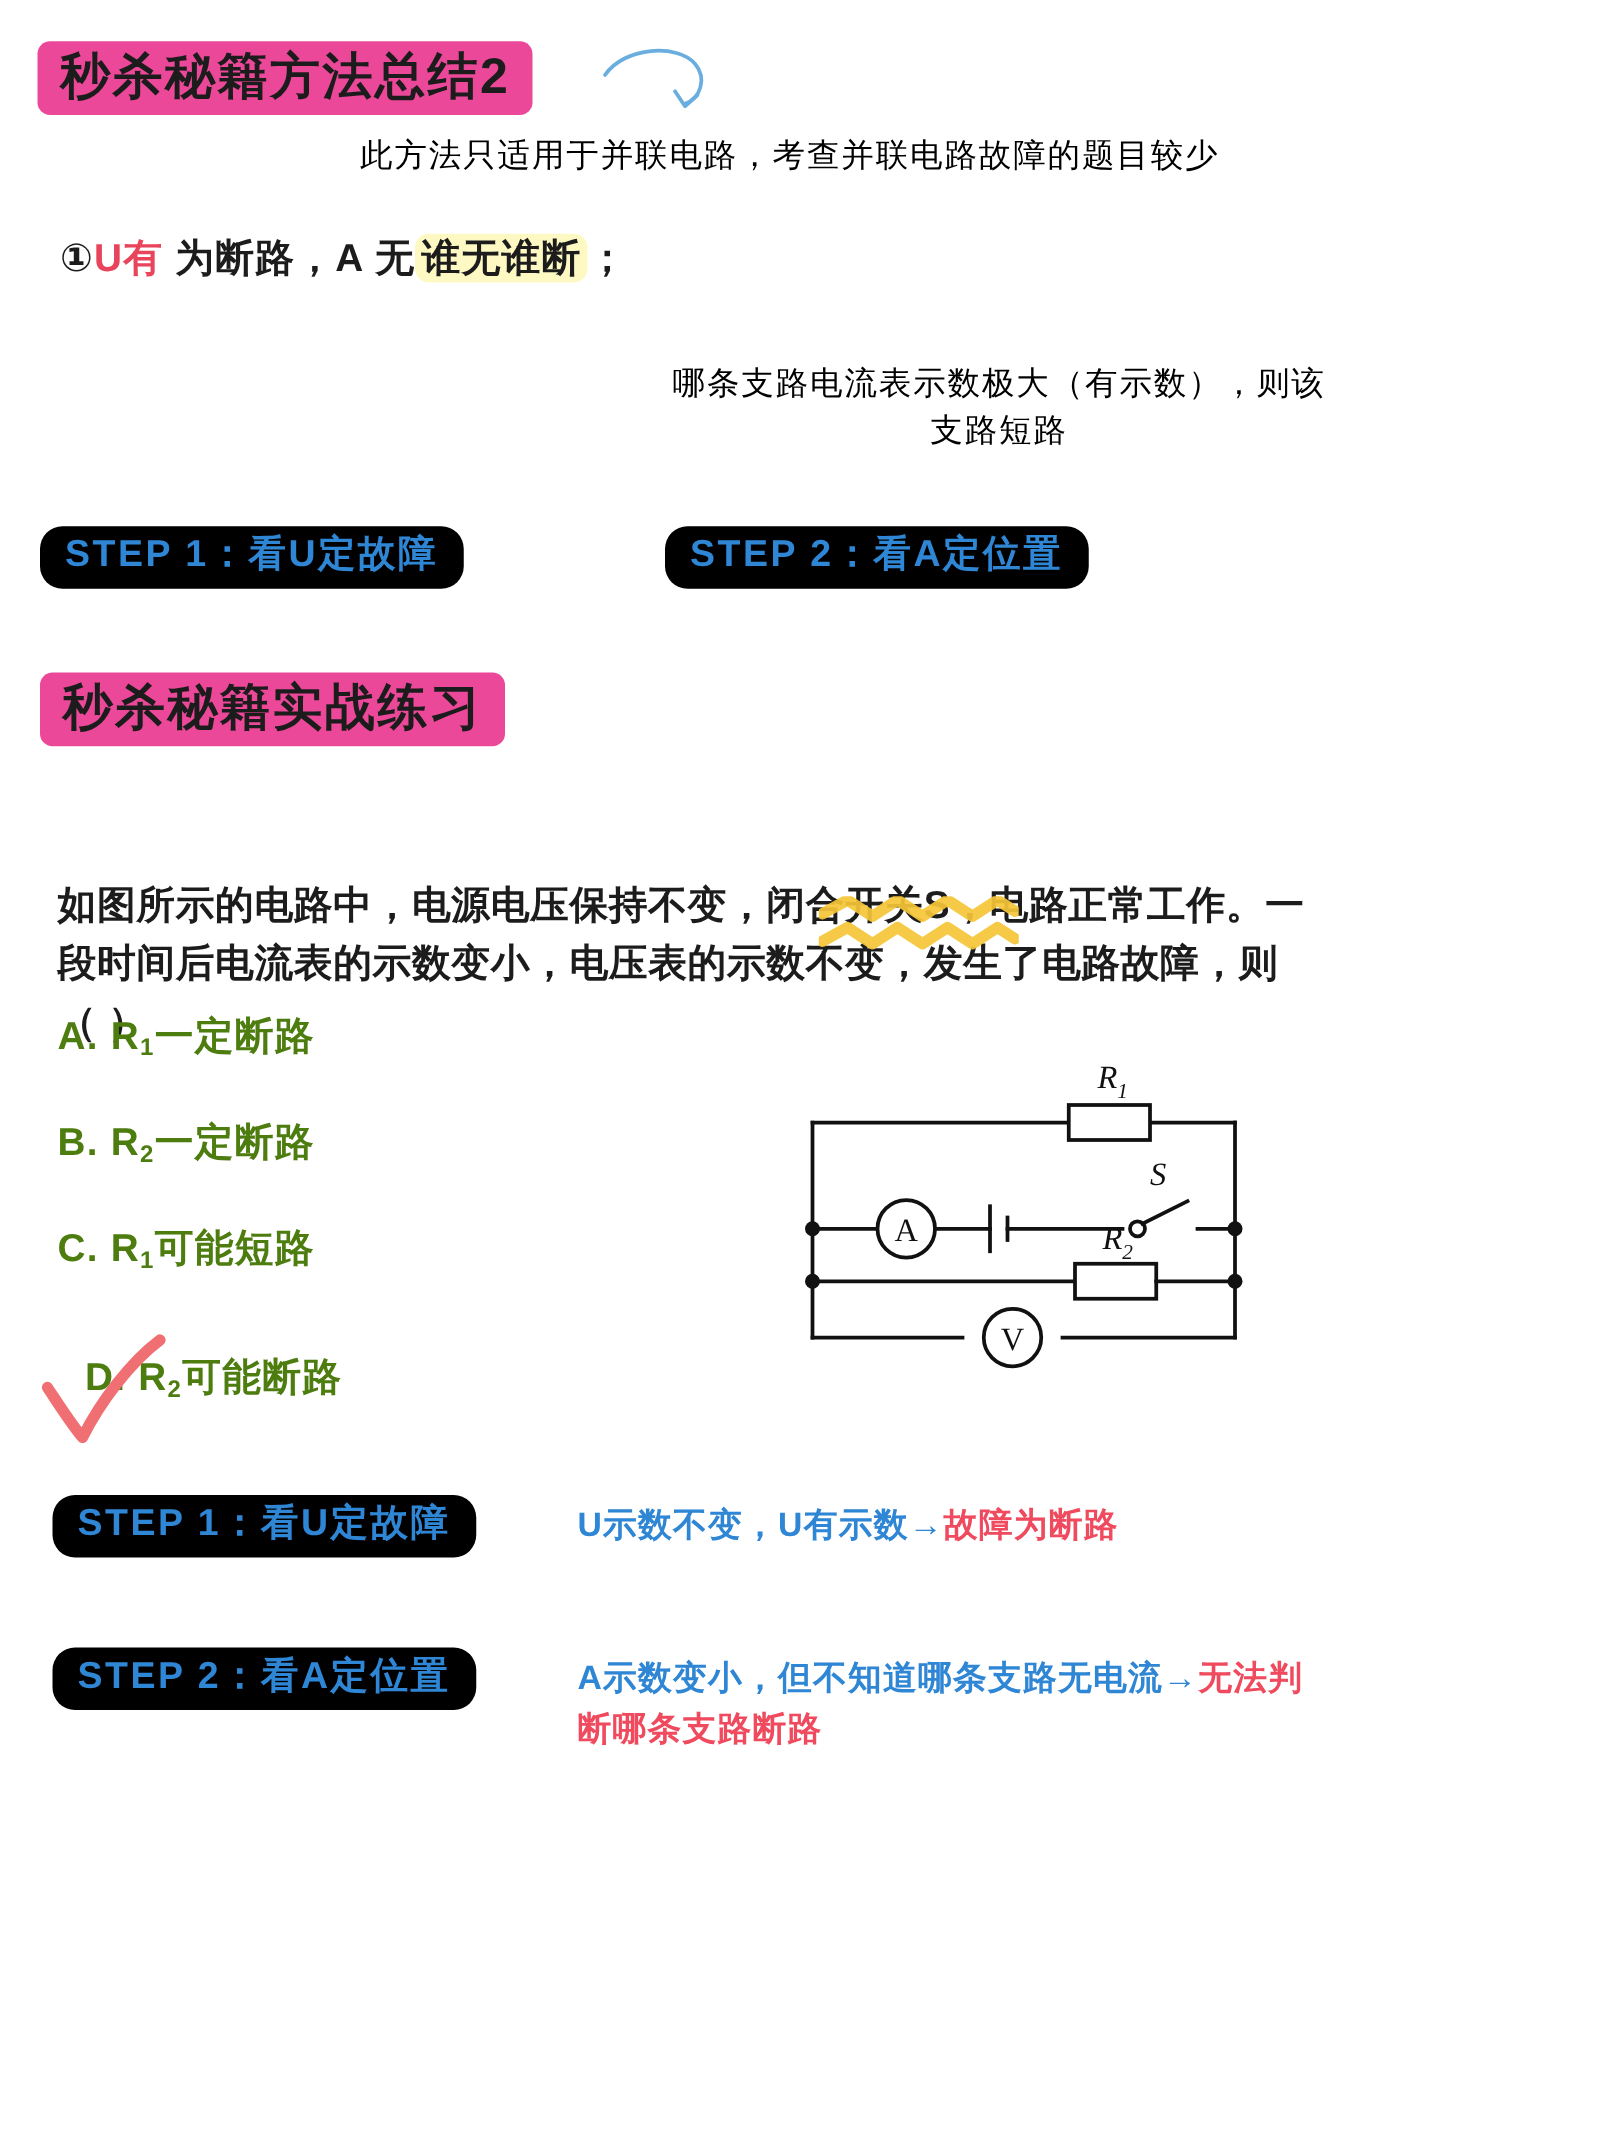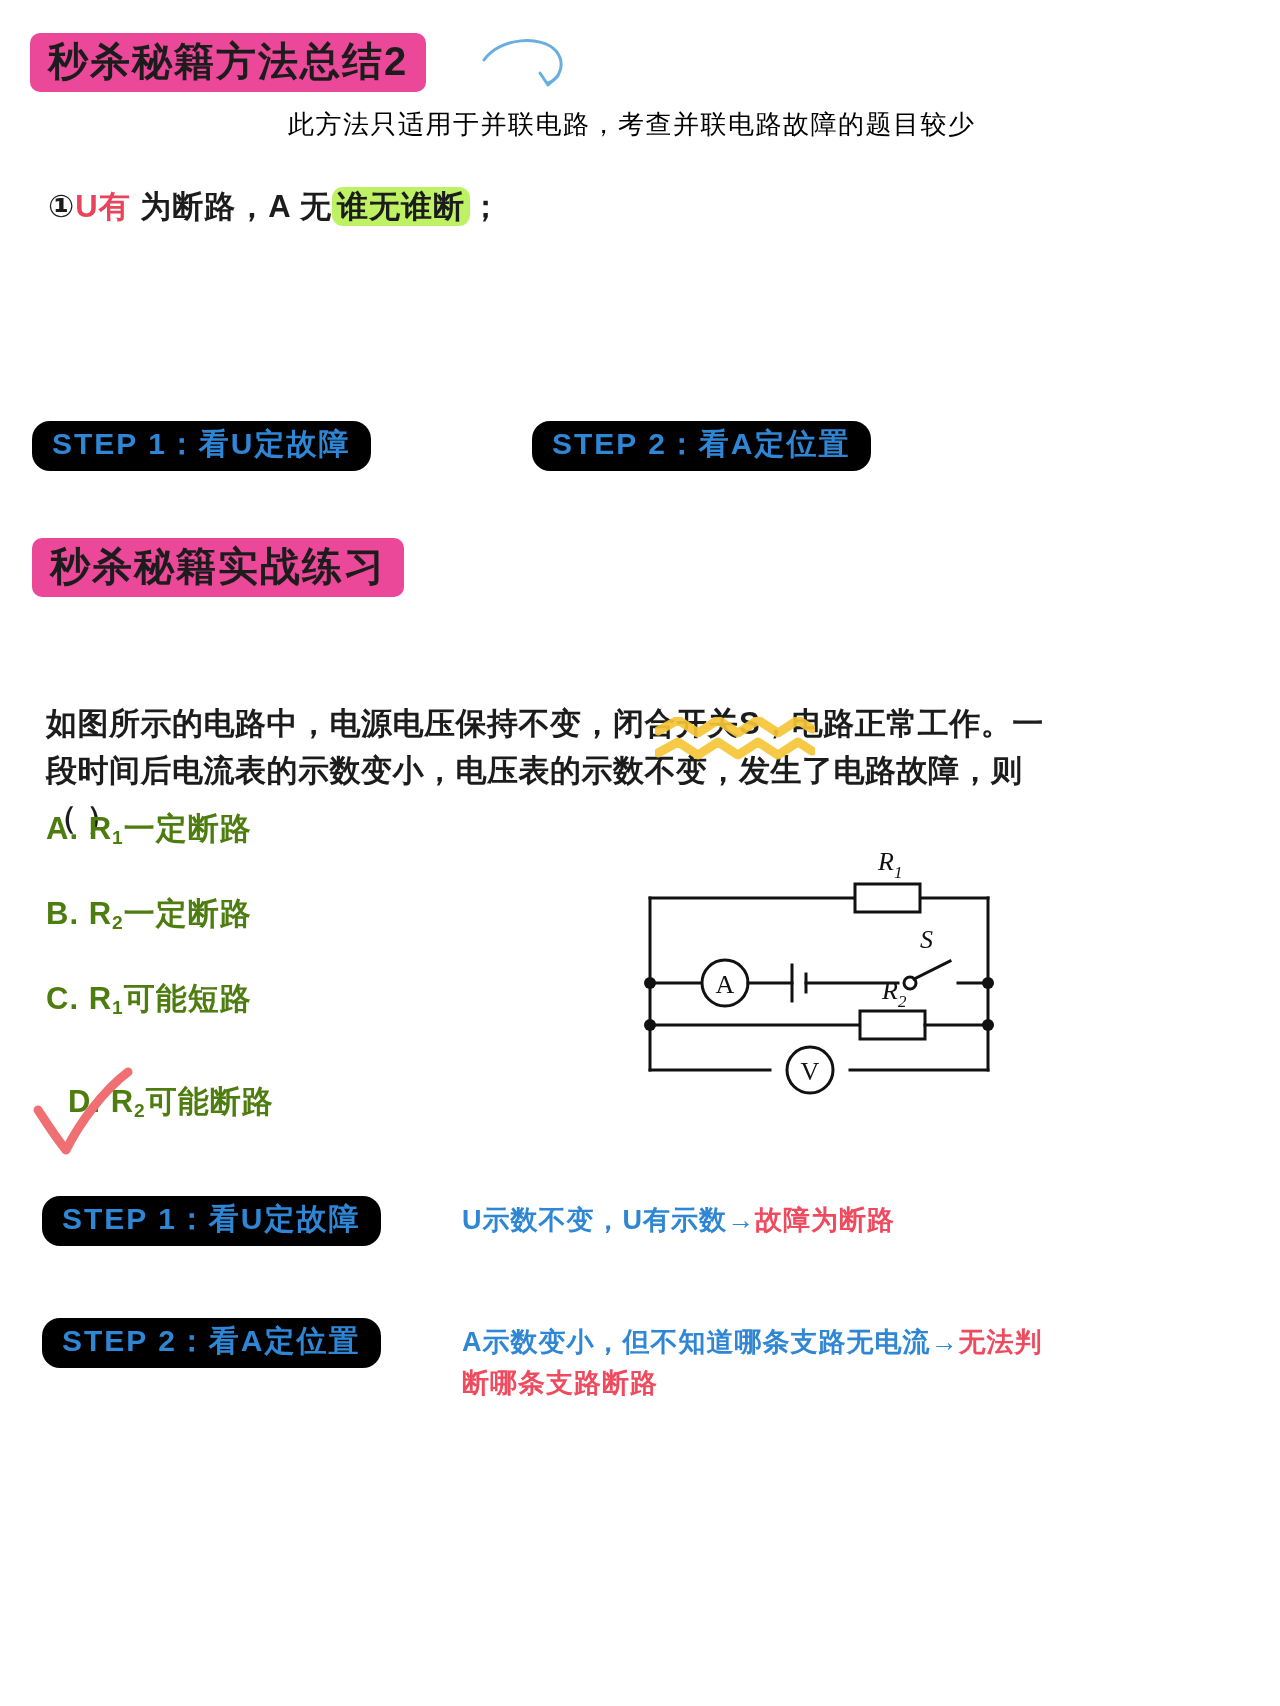--- a/index.html
+++ b/index.html
@@ -48,21 +48,21 @@
     position: absolute;
     font-size: 31px;
     font-weight: 700;
     color: #1c1c1c;
     letter-spacing: 1px;
     white-space: nowrap;
     line-height: 1.2;
   }
   .red-ink { color: #e8445c; }
   .blue-hl {
-    background: #bef264;
+    background: #fef9c3;
     border-radius: 11px;
     padding: 2px 5px;
   }
 
   
   .step-pill {
     position: absolute;
     background: #000000;
     border-radius: 18px;
     padding: 6px 20px 9px 20px;
@@ -133,20 +133,22 @@
     <path d="M4 25 C 20 2, 62 0, 76 16 C 86 28, 80 44, 68 48" fill="none" stroke="#6aaee0" stroke-width="3" stroke-linecap="round"></path>
     <path d="M60 38 L 68 50 L 78 41" fill="none" stroke="#6aaee0" stroke-width="3" stroke-linecap="round" stroke-linejoin="round"></path>
   </svg>
 
   <div class="blue-note" style="left:288px; top:106px;">此方法只适用于并联电路，考查并联电路故障的题目较少</div>
 
   <div class="rule-line" style="left:48px; top:188px;">
     <span>①</span><span class="red-ink">U有</span><span> 为断路，A 无</span><span class="blue-hl">谁无谁断</span><span>；</span>
   </div>
 
+  <div class="blue-note" style="left:538px; top:288px;">哪条支路电流表示数极大（有示数），则该
+支路短路</div>
 
   <div class="step-pill" style="left:32px; top:421px;">STEP 1：看U定故障</div>
   <div class="step-pill" style="left:532px; top:421px;">STEP 2：看A定位置</div>
 
   <div class="tan-chip" style="left:32px; top:538px;">秒杀秘籍实战练习</div>
 
   <div class="question" style="left:46px; top:700px; width:1110px;">如图所示的电路中，电源电压保持不变，闭合开关S，电路正常工作。一
 段时间后电流表的示数变小，电压表的示数不变，发生了电路故障，则
 （    ）</div>
 

